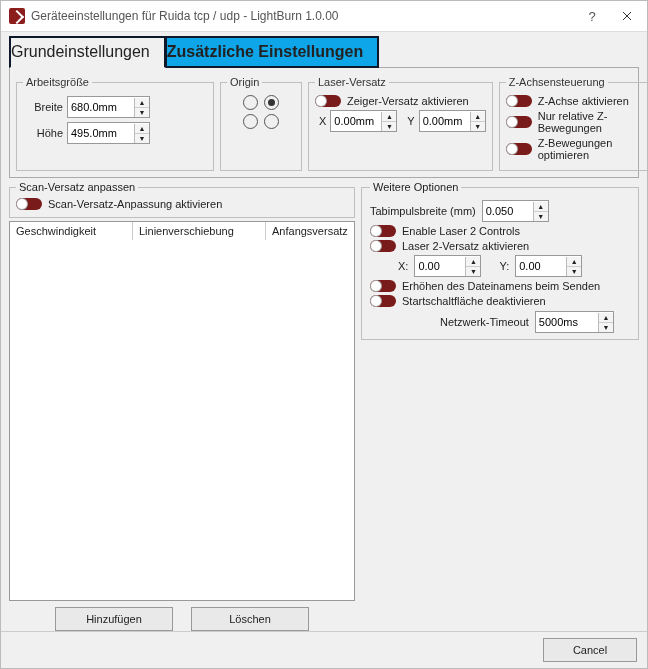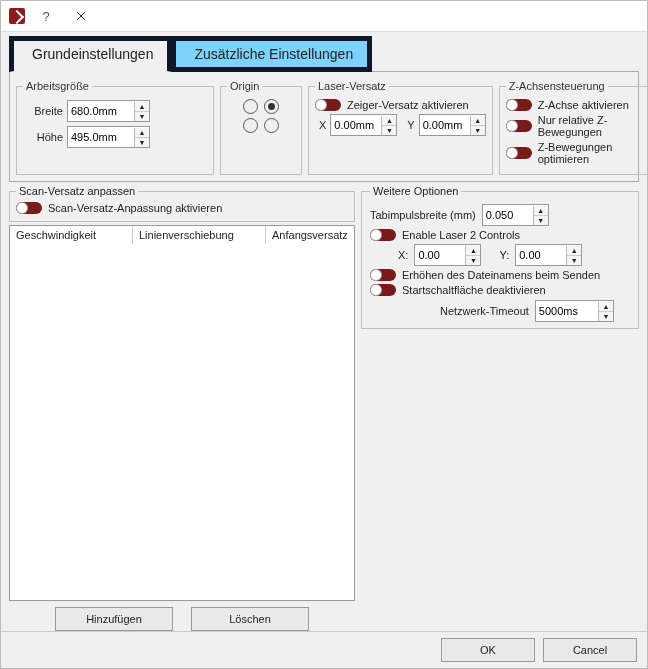--- a/index.html
+++ b/index.html
@@ -5,23 +5,23 @@
   html,body{margin:0;padding:0;font-family:"Segoe UI",Tahoma,sans-serif;font-size:11px;color:#222;background:#fff;}
   .window{width:648px;height:669px;box-sizing:border-box;border:1px solid #bbb;background:#f0f0f0;position:relative;display:flex;flex-direction:column;}
   .titlebar{height:30px;background:#fff;display:flex;align-items:center;border-bottom:1px solid #ddd;}
   .titlebar .app-icon{width:16px;height:16px;margin:0 6px 0 8px;background:#8c1d1d;border-radius:2px;position:relative;overflow:hidden;}
   .titlebar .app-icon::after{content:"";position:absolute;left:3px;top:4px;width:8px;height:8px;border:2px solid #fff;border-left:none;border-bottom:none;transform:rotate(45deg);}
   .titlebar .title{flex:1;color:#555;font-size:12px;}
   .titlebar .btn{width:40px;height:30px;display:flex;align-items:center;justify-content:center;color:#555;font-size:13px;}
   .titlebar .help{width:30px;}
   .body{flex:1;background:#f0f0f0;padding:4px 8px 0 8px;display:flex;flex-direction:column;overflow:hidden;}
   .tabs{display:flex;}
-  .tab{padding:5px 14px 5px 18px;border:5px solid #0f172a;background:#f0f0f0;margin-right:-1px;font-size:14px;position:relative;}
+  .tab{padding:5px 14px 5px 0;border:2px solid #0f172a;background:#f0f0f0;margin-right:-1px;font-size:16px;position:relative;}
   .tab.active{background:#f0f0f0;border-bottom:1px solid #f0f0f0;z-index:2;}
-  .tab.inactive{background:#7dd3fc;}
+  .tab.inactive{background:#0ea5e9;font-weight:bold;}
   .tab-panel{border:1px solid #aaa;margin-top:-1px;padding:8px 6px 6px 6px;background:#f0f0f0;flex:0 0 auto;}
   .row-groups{display:flex;gap:6px;}
   fieldset.group{border:1px solid #bfbfbf;padding:4px 6px 6px 6px;margin:0;}
   fieldset.group>legend{font-size:11px;padding:0 3px;color:#333;}
   .g-work{flex:0 0 184px;}
   .g-origin{flex:0 0 68px;}
   .g-offset{flex:1;}
   .g-z{flex:0 0 158px;}
   .field-row{display:flex;align-items:center;margin:4px 0;gap:4px;}
   .lbl-right{text-align:right;flex:0 0 40px;}
@@ -61,20 +61,21 @@
   .footer{height:36px;border-top:1px solid #ccc;display:flex;align-items:center;justify-content:flex-end;gap:8px;padding-right:10px;background:#f0f0f0;}
   .footer .btn-flat{min-width:76px;}
 </style>
 </head>
 <body>
 
 <div class="window">
 
   <div class="titlebar">
     <div class="app-icon"></div>
+    <div class="title">Geräteeinstellungen für Ruida tcp / udp - LightBurn 1.0.00</div>
     <div class="btn help">?</div>
     <div class="btn">
       <svg width="10" height="10" viewBox="0 0 10 10">
           <path d="M1 1 L9 9 M9 1 L1 9" stroke="#333" stroke-width="1"></path>
         </svg>
     </div>
   </div>
 
   <div class="body">
 
@@ -197,20 +198,24 @@
               <div class="spinner-btns">
                   <div>▲</div>
                   <div>▼</div>
                 </div>
             </div>
           </div>
           <div class="opt-line">
               <div class="toggle off"></div>
               <span>Enable Laser 2 Controls</span>
             </div>
+          <div class="opt-line">
+              <div class="toggle off"></div>
+              <span>Laser 2-Versatz aktivieren</span>
+            </div>
           <div class="opt-line indent">
             <span class="xy-lbl">X:</span>
             <div class="num-input small">
               <input value="0.00" style="">
               <div class="spinner-btns">
                   <div>▲</div>
                   <div>▼</div>
                 </div>
             </div>
             <span class="xy-lbl" style="margin-left:12px">Y:</span>
@@ -240,17 +245,16 @@
                 </div>
             </div>
           </div>
         </fieldset>
       </div>
     </div>
 
   </div>
 
   <div class="footer">
-    <div class="btn-flat">OK</div>
     <div class="btn-flat">Cancel</div>
   </div>
 
 </div>
 
 </body></html>

